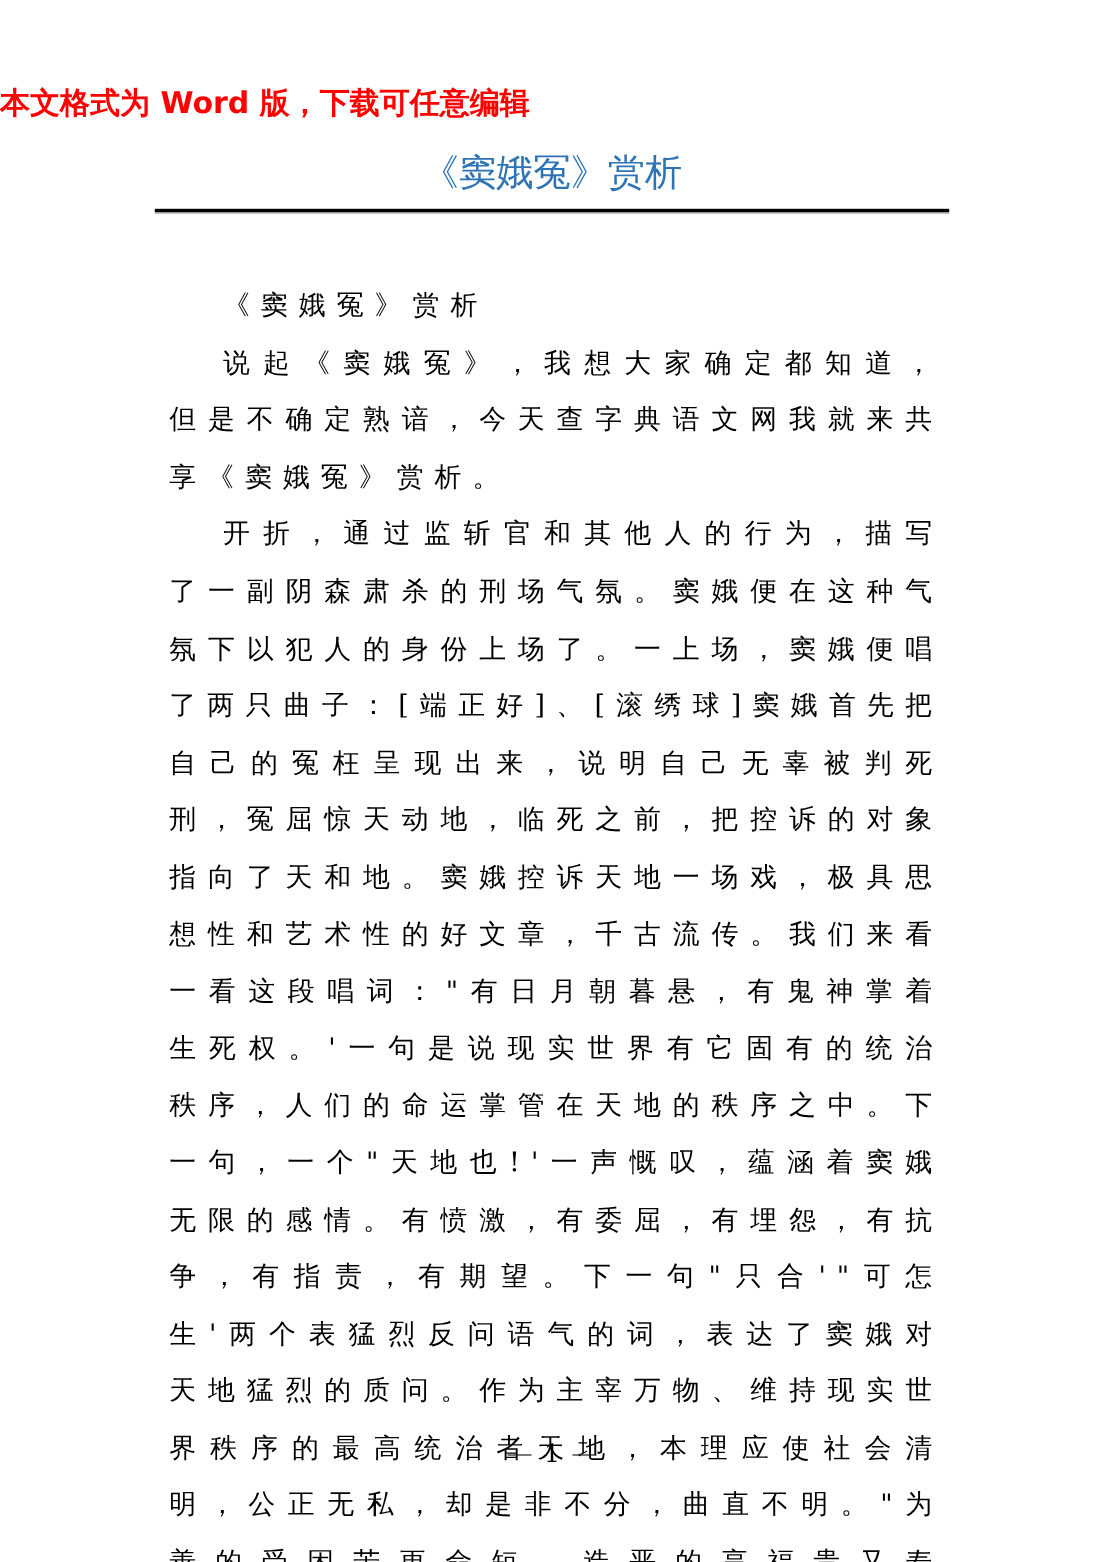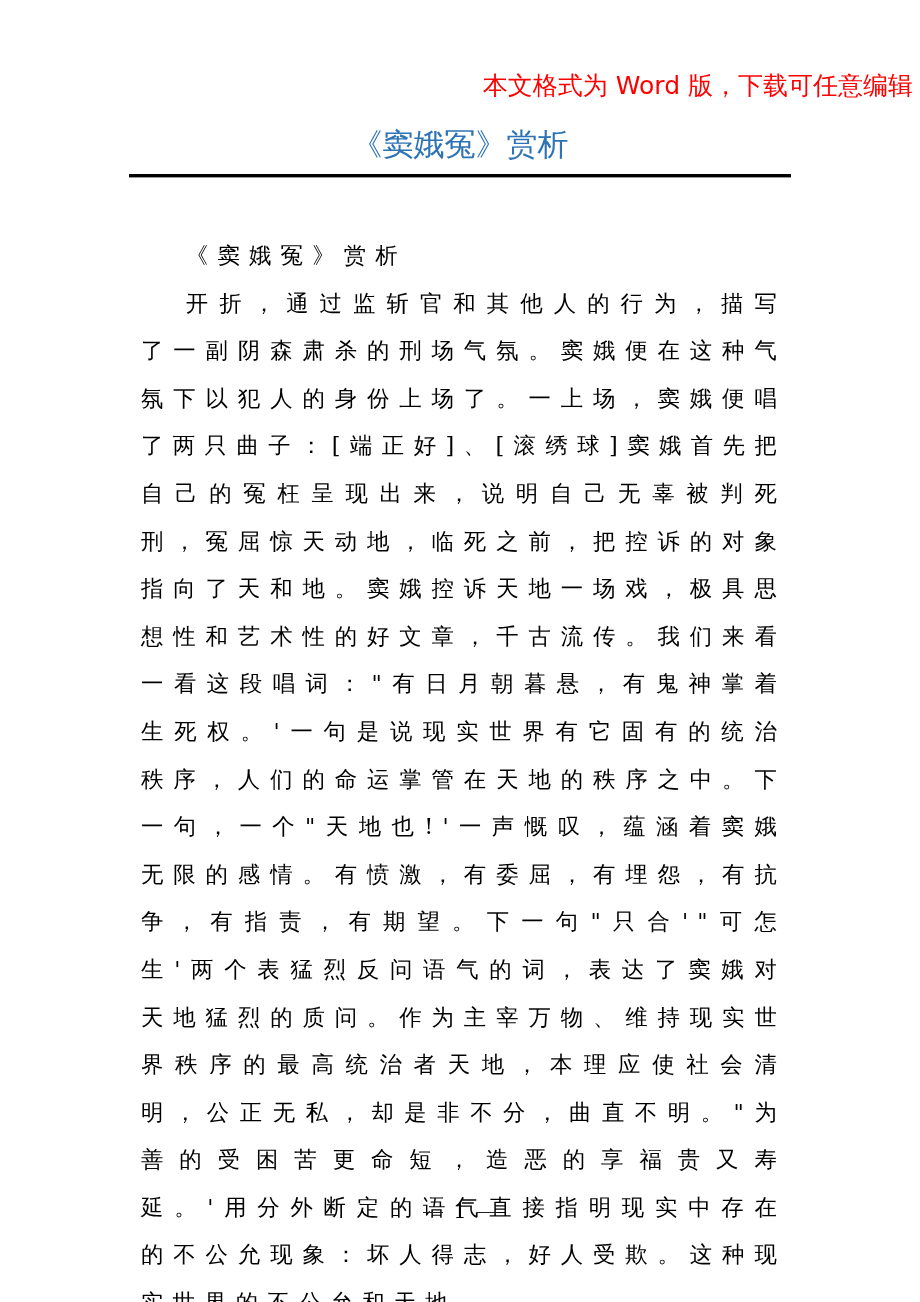--- a/index.html
+++ b/index.html
@@ -13,23 +13,23 @@
       position: relative;
       overflow: hidden;
       font-family: "DejaVu Serif", "Liberation Serif", serif;
       color: #000000;
     }
     .banner {
       position: absolute;
       top: 68px;
       left: 0;
       width: 913px;
-      text-align: right;
+      text-align: left;
       font-family: "DejaVu Sans", "Liberation Sans", sans-serif;
-      font-weight: normal;
+      font-weight: bold;
       font-size: 25px;
       line-height: 36px;
       color: #ff0000;
       letter-spacing: 0px;
     }
     .doc-title {
       position: absolute;
       top: 123px;
       left: 0;
       width: 920px;
@@ -94,18 +94,19 @@
 
 <div class="banner">本文格式为 Word 版，下载可任意编辑</div>
 
 <div class="doc-title">《窦娥冤》赏析</div>
 
 <div class="rule"></div>
 <div class="rule-shadow"></div>
 
 <div class="body-text">
   <p>《窦娥冤》赏析</p>
+  <p>说起《窦娥冤》，我想大家确定都知道，但是不确定熟谙，今天查字典语文网我就来共享《窦娥冤》赏析。</p>
   <p>开折，通过监斩官和其他人的行为，描写了一副阴森肃杀的刑场气氛。窦娥便在这种气氛下以犯人的身份上场了。一上场，窦娥便唱了两只曲子：[端正好]、[滚绣球]窦娥首先把自己的冤枉呈现出来，说明自己无辜被判死刑，冤屈惊天动地，临死之前，把控诉的对象指向了天和地。窦娥控诉天地一场戏，极具思想性和艺术性的好文章，千古流传。我们来看一看这段唱词："有日月朝暮悬，有鬼神掌着生死权。'一句是说现实世界有它固有的统治秩序，人们的命运掌管在天地的秩序之中。下一句，一个"天地也!'一声慨叹，蕴涵着窦娥无限的感情。有愤激，有委屈，有埋怨，有抗争，有指责，有期望。下一句"只合'"可怎生'两个表猛烈反问语气的词，表达了窦娥对天地猛烈的质问。作为主宰万物、维持现实世界秩序的最高统治者天地，本理应使社会清明，公正无私，却是非不分，曲直不明。"为善的受困苦更命短，造恶的享福贵又寿延。'用分外断定的语气直接指明现实中存在的不公允现象：坏人得志，好人受欺。这种现实世界的不公允和天地</p>
 </div>
 
 <div class="page-number">
   <span class="dash"></span><span>1</span><span class="dash"></span>
 </div>
 
 </body></html>

